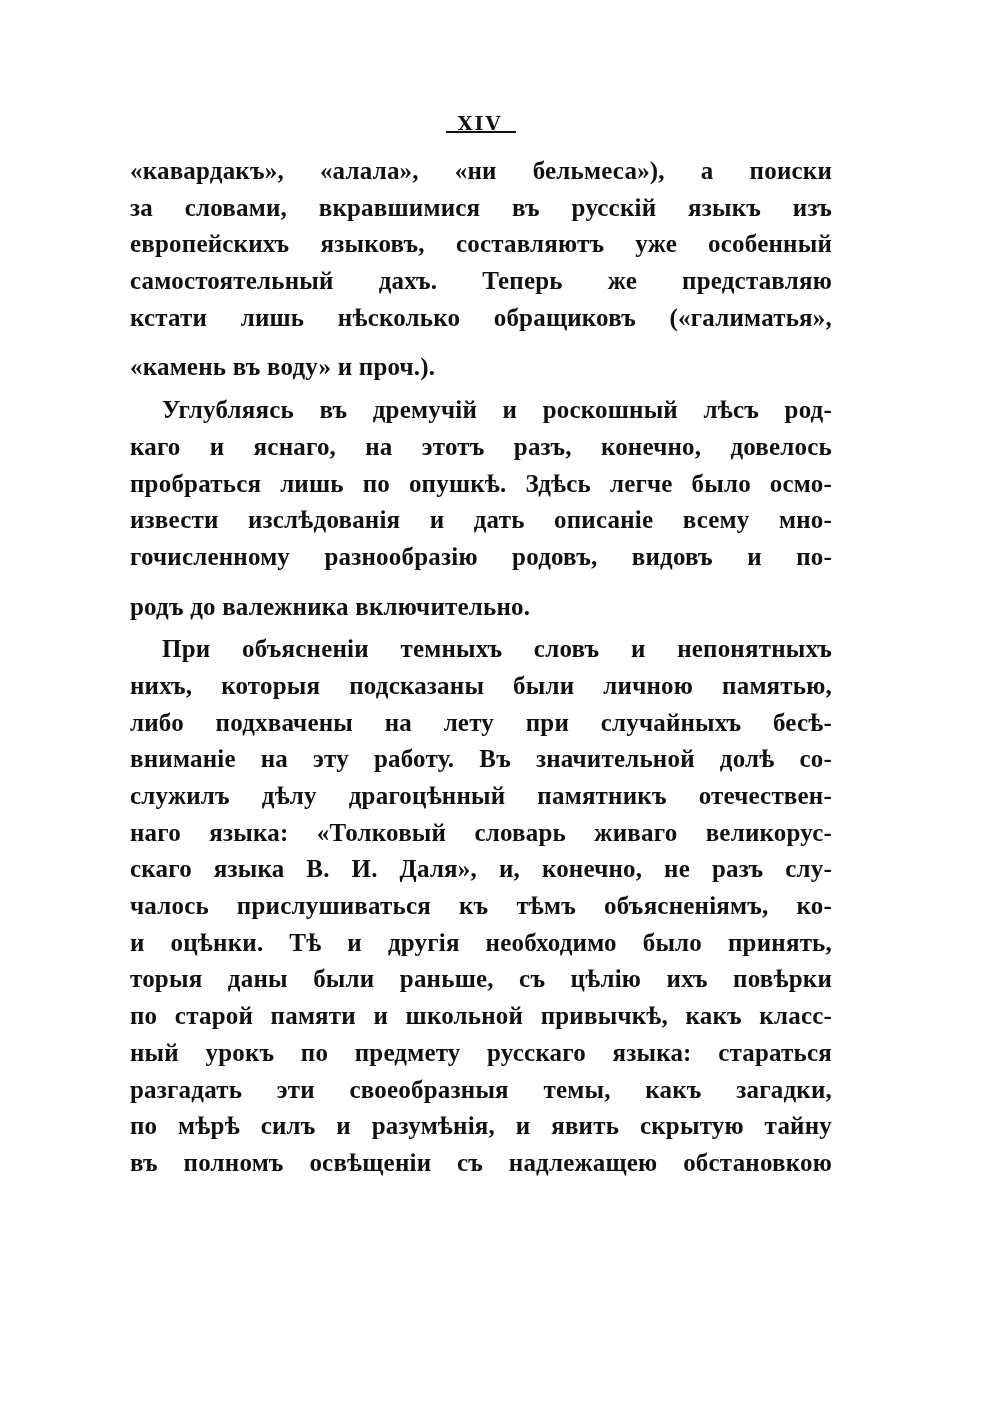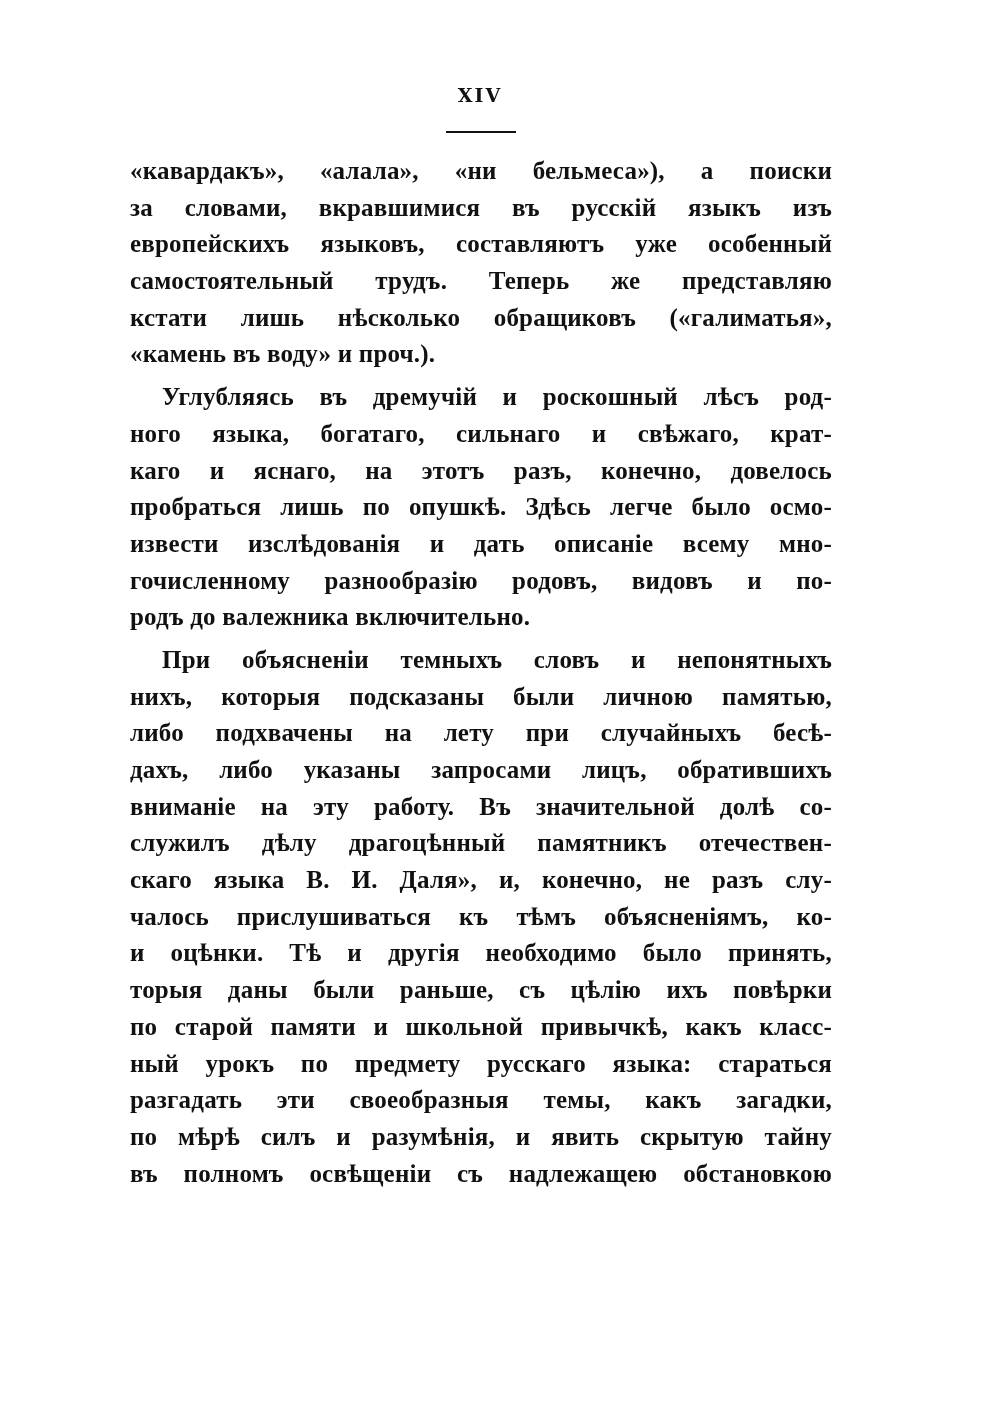--- a/index.html
+++ b/index.html
@@ -12,21 +12,21 @@
     height: 1418px;
     position: relative;
     overflow: hidden;
     font-family: "DejaVu Serif", "Liberation Serif", serif;
     color: #111111;
   }
   .page-number {
     position: absolute;
     left: 0;
     width: 960px;
-    top: 84px;
+    top: 112px;
     text-align: center;
     font-size: 19px;
     font-weight: bold;
     letter-spacing: 2px;
   }
   .page-rule {
     position: absolute;
     left: 446px;
     top: 131px;
     width: 70px;
@@ -47,64 +47,64 @@
     white-space: nowrap;
     text-align: justify;
     text-align-last: justify;
     transform-origin: left center;
     font-family: "Liberation Serif", "DejaVu Serif", serif;
     font-weight: bold;
     letter-spacing: 0.2px;
   }
   .line.last {
     text-align-last: left;
+    margin-top: 13px;
   }
   .line.indent {
     padding-left: 32px;
   }
   .para-gap {
     height: 6px;
   }
 </style>
 </head>
 <body>
 
 <div class="page-number">XIV</div>
 <div class="page-rule"></div>
 
 <div class="text-block">
 
   <div>
     <span class="line">«кавардакъ»,  «алала»,  «ни бельмеса»), а поиски</span>
     <span class="line">за словами, вкравшимися въ русскій языкъ изъ</span>
     <span class="line">европейскихъ языковъ, составляютъ уже особенный</span>
-    <span class="line">самостоятельный трудъ. Теперь же представляю</span>
+    <span class="line">самостоятельный дахъ. Теперь же представляю</span>
     <span class="line">кстати лишь нѣсколько обращиковъ («галиматья»,</span>
     <span class="line last">«камень въ воду» и проч.).</span>
   </div>
   <div class="para-gap"></div>
 
   <div>
     <span class="line indent">Углубляясь въ дремучій и роскошный лѣсъ род-</span>
-    <span class="line">ного языка, богатаго, сильнаго и свѣжаго, крат-</span>
     <span class="line">каго и яснаго, на этотъ разъ, конечно, довелось</span>
     <span class="line">пробраться лишь по опушкѣ. Здѣсь легче было осмо-</span>
     <span class="line">извести изслѣдованія и дать описаніе всему мно-</span>
     <span class="line">гочисленному разнообразію родовъ, видовъ и по-</span>
     <span class="line last">родъ до валежника включительно.</span>
   </div>
   <div class="para-gap"></div>
 
   <div>
     <span class="line indent">При объясненіи темныхъ словъ и непонятныхъ</span>
     <span class="line">нихъ, которыя подсказаны были личною памятью,</span>
     <span class="line">либо подхвачены на лету при случайныхъ бесѣ-</span>
-    <span class="line">дахъ, либо указаны запросами лицъ, обратившихъ</span>
     <span class="line">вниманіе на эту работу. Въ значительной долѣ со-</span>
     <span class="line">служилъ дѣлу драгоцѣнный памятникъ отечествен-</span>
+    <span class="line">наго языка: «Толковый словарь живаго великорус-</span>
     <span class="line">скаго языка В. И. Даля», и, конечно, не разъ слу-</span>
     <span class="line">чалось прислушиваться къ тѣмъ объясненіямъ, ко-</span>
     <span class="line">и оцѣнки. Тѣ и другія необходимо было принять,</span>
     <span class="line">торыя даны были раньше, съ цѣлію ихъ повѣрки</span>
     <span class="line">по старой памяти и школьной привычкѣ, какъ класс-</span>
     <span class="line">ный урокъ по предмету русскаго языка: стараться</span>
     <span class="line">разгадать эти своеобразныя темы, какъ загадки,</span>
     <span class="line">по мѣрѣ силъ и разумѣнія, и явить скрытую тайну</span>
     <span class="line">въ полномъ освѣщеніи съ надлежащею обстановкою</span>
   </div>

